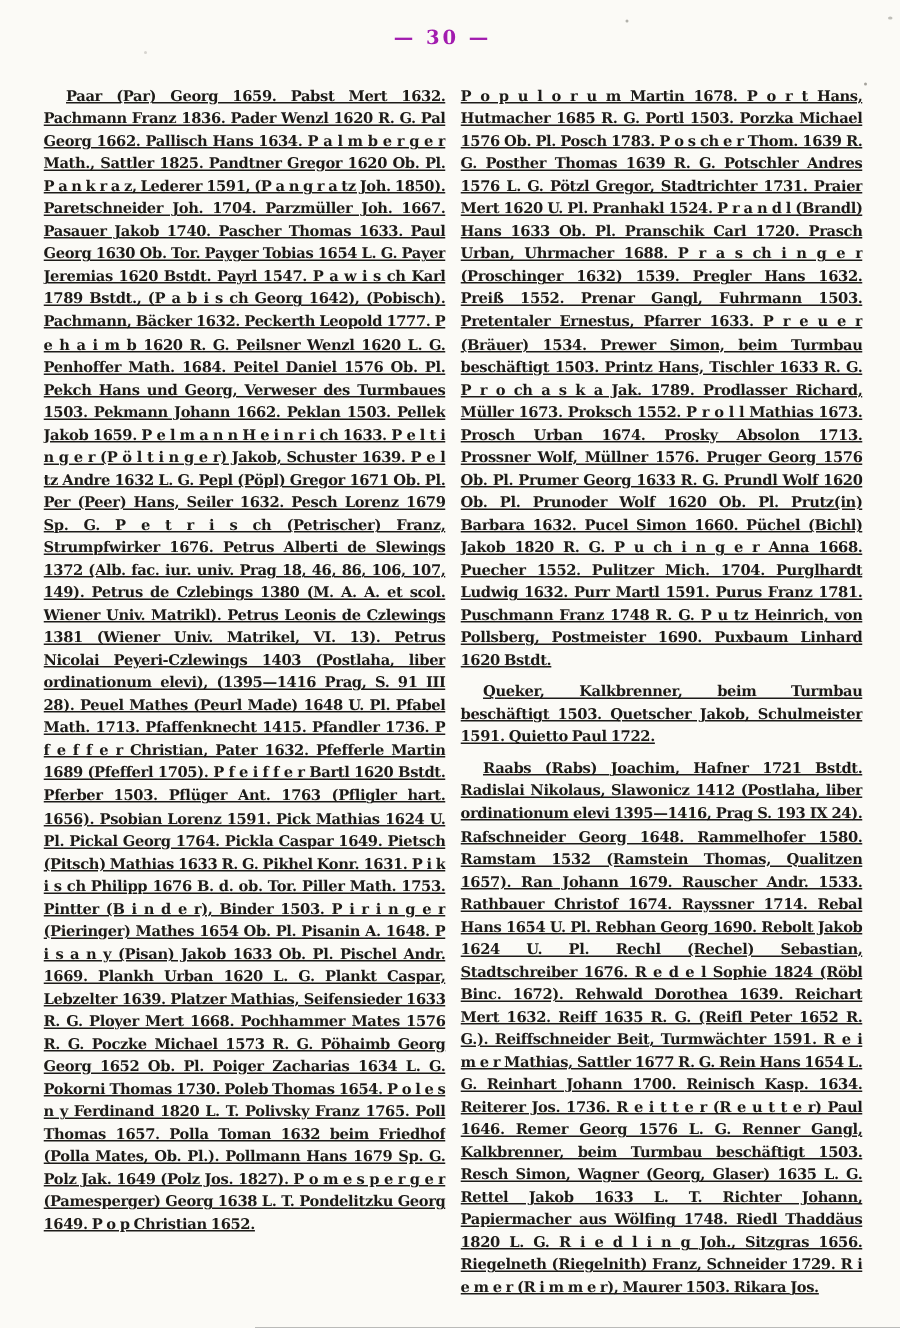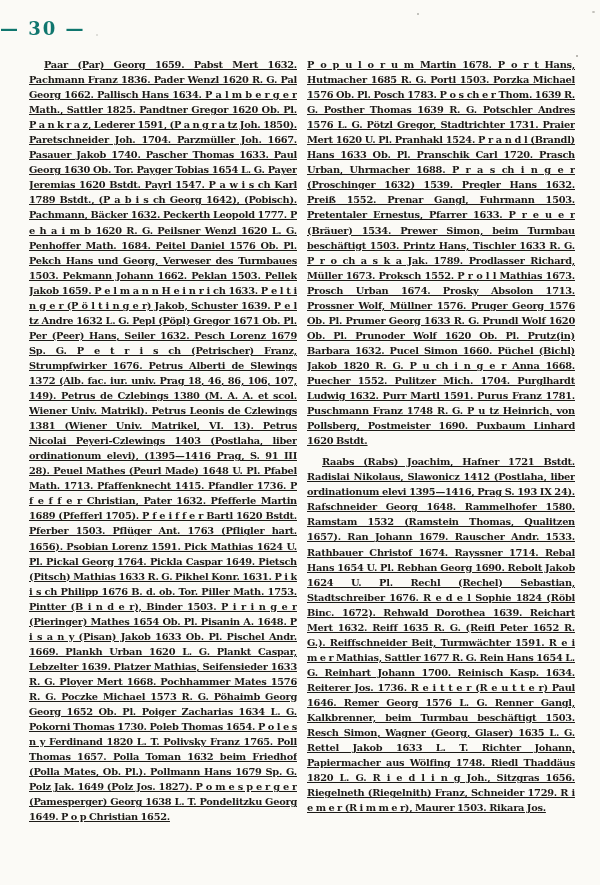--- a/index.html
+++ b/index.html
@@ -11,25 +11,25 @@
     background: #fbfaf6;
     overflow: hidden;
     font-family: "DejaVu Serif", serif;
     color: #1d1b18;
   }
   .page-number {
     position: absolute;
     top: 18px;
     left: 0;
     width: 590px;
-    text-align: left;
-    font-size: 18px;
+    text-align: center;
+    font-size: 13px;
     font-weight: 700;
     letter-spacing: 2px;
-    color: #0f766e;
+    color: #a21caf;
   }
   .text-body {
     position: absolute;
     left: 29px;
     top: 57px;
     width: 546px;
     height: 814px;
     display: flex;
     gap: 10px;
     overflow: hidden;
@@ -75,17 +75,18 @@
   <span class="speck s4"></span>
 
   <div class="text-body">
 
     <div class="col">
       <p class="para indent">Paar (Par) Georg 1659. Pabst Mert 1632. Pachmann Franz 1836. Pader Wenzl 1620 R. G. Pal Georg 1662. Pallisch Hans 1634. P a l m b e r g e r Math., Sattler 1825. Pandtner Gregor 1620 Ob. Pl. P a n k r a z, Lederer 1591, (P a n g r a tz Joh. 1850). Paretschneider Joh. 1704. Parzmüller Joh. 1667. Pasauer Jakob 1740. Pascher Thomas 1633. Paul Georg 1630 Ob. Tor. Payger Tobias 1654 L. G. Payer Jeremias 1620 Bstdt. Payrl 1547. P a w i s ch Karl 1789 Bstdt., (P a b i s ch Georg 1642), (Pobisch). Pachmann, Bäcker 1632. Peckerth Leopold 1777. P e h a i m b 1620 R. G. Peilsner Wenzl 1620 L. G. Penhoffer Math. 1684. Peitel Daniel 1576 Ob. Pl. Pekch Hans und Georg, Verweser des Turmbaues 1503. Pekmann Johann 1662. Peklan 1503. Pellek Jakob 1659. P e l m a n n H e i n r i ch 1633. P e l t i n g e r (P ö l t i n g e r) Jakob, Schuster 1639. P e l tz Andre 1632 L. G. Pepl (Pöpl) Gregor 1671 Ob. Pl. Per (Peer) Hans, Seiler 1632. Pesch Lorenz 1679 Sp. G. P e t r i s ch (Petrischer) Franz, Strumpfwirker 1676. Petrus Alberti de Slewings 1372 (Alb. fac. iur. univ. Prag 18, 46, 86, 106, 107, 149). Petrus de Czlebings 1380 (M. A. A. et scol. Wiener Univ. Matrikl). Petrus Leonis de Czlewings 1381 (Wiener Univ. Matrikel, VI. 13). Petrus Nicolai Peyeri-Czlewings 1403 (Postlaha, liber ordinationum elevi), (1395—1416 Prag, S. 91 III 28). Peuel Mathes (Peurl Made) 1648 U. Pl. Pfabel Math. 1713. Pfaffenknecht 1415. Pfandler 1736. P f e f f e r Christian, Pater 1632. Pfefferle Martin 1689 (Pfefferl 1705). P f e i f f e r Bartl 1620 Bstdt. Pferber 1503. Pflüger Ant. 1763 (Pfligler hart. 1656). Psobian Lorenz 1591. Pick Mathias 1624 U. Pl. Pickal Georg 1764. Pickla Caspar 1649. Pietsch (Pitsch) Mathias 1633 R. G. Pikhel Konr. 1631. P i k i s ch Philipp 1676 B. d. ob. Tor. Piller Math. 1753. Pintter (B i n d e r), Binder 1503. P i r i n g e r (Pieringer) Mathes 1654 Ob. Pl. Pisanin A. 1648. P i s a n y (Pisan) Jakob 1633 Ob. Pl. Pischel Andr. 1669. Plankh Urban 1620 L. G. Plankt Caspar, Lebzelter 1639. Platzer Mathias, Seifensieder 1633 R. G. Ployer Mert 1668. Pochhammer Mates 1576 R. G. Poczke Michael 1573 R. G. Pöhaimb Georg Georg 1652 Ob. Pl. Poiger Zacharias 1634 L. G. Pokorni Thomas 1730. Poleb Thomas 1654. P o l e s n y Ferdinand 1820 L. T. Polivsky Franz 1765. Poll Thomas 1657. Polla Toman 1632 beim Friedhof (Polla Mates, Ob. Pl.). Pollmann Hans 1679 Sp. G. Polz Jak. 1649 (Polz Jos. 1827). P o m e s p e r g e r (Pamesperger) Georg 1638 L. T. Pondelitzku Georg 1649. P o p Christian 1652.</p>
     </div>
 
     <div class="col">
       <p class="para">P o p u l o r u m Martin 1678. P o r t Hans, Hutmacher 1685 R. G. Portl 1503. Porzka Michael 1576 Ob. Pl. Posch 1783. P o s ch e r Thom. 1639 R. G. Posther Thomas 1639 R. G. Potschler Andres 1576 L. G. Pötzl Gregor, Stadtrichter 1731. Praier Mert 1620 U. Pl. Pranhakl 1524. P r a n d l (Brandl) Hans 1633 Ob. Pl. Pranschik Carl 1720. Prasch Urban, Uhrmacher 1688. P r a s ch i n g e r (Proschinger 1632) 1539. Pregler Hans 1632. Preiß 1552. Prenar Gangl, Fuhrmann 1503. Pretentaler Ernestus, Pfarrer 1633. P r e u e r (Bräuer) 1534. Prewer Simon, beim Turmbau beschäftigt 1503. Printz Hans, Tischler 1633 R. G. P r o ch a s k a Jak. 1789. Prodlasser Richard, Müller 1673. Proksch 1552. P r o l l Mathias 1673. Prosch Urban 1674. Prosky Absolon 1713. Prossner Wolf, Müllner 1576. Pruger Georg 1576 Ob. Pl. Prumer Georg 1633 R. G. Prundl Wolf 1620 Ob. Pl. Prunoder Wolf 1620 Ob. Pl. Prutz(in) Barbara 1632. Pucel Simon 1660. Püchel (Bichl) Jakob 1820 R. G. P u ch i n g e r Anna 1668. Puecher 1552. Pulitzer Mich. 1704. Purglhardt Ludwig 1632. Purr Martl 1591. Purus Franz 1781. Puschmann Franz 1748 R. G. P u tz Heinrich, von Pollsberg, Postmeister 1690. Puxbaum Linhard 1620 Bstdt.</p>
+      <p class="para indent">Queker, Kalkbrenner, beim Turmbau beschäftigt 1503. Quetscher Jakob, Schulmeister 1591. Quietto Paul 1722.</p>
       <p class="para indent">Raabs (Rabs) Joachim, Hafner 1721 Bstdt. Radislai Nikolaus, Slawonicz 1412 (Postlaha, liber ordinationum elevi 1395—1416, Prag S. 193 IX 24). Rafschneider Georg 1648. Rammelhofer 1580. Ramstam 1532 (Ramstein Thomas, Qualitzen 1657). Ran Johann 1679. Rauscher Andr. 1533. Rathbauer Christof 1674. Rayssner 1714. Rebal Hans 1654 U. Pl. Rebhan Georg 1690. Rebolt Jakob 1624 U. Pl. Rechl (Rechel) Sebastian, Stadtschreiber 1676. R e d e l Sophie 1824 (Röbl Binc. 1672). Rehwald Dorothea 1639. Reichart Mert 1632. Reiff 1635 R. G. (Reifl Peter 1652 R. G.). Reiffschneider Beit, Turmwächter 1591. R e i m e r Mathias, Sattler 1677 R. G. Rein Hans 1654 L. G. Reinhart Johann 1700. Reinisch Kasp. 1634. Reiterer Jos. 1736. R e i t t e r (R e u t t e r) Paul 1646. Remer Georg 1576 L. G. Renner Gangl, Kalkbrenner, beim Turmbau beschäftigt 1503. Resch Simon, Wagner (Georg, Glaser) 1635 L. G. Rettel Jakob 1633 L. T. Richter Johann, Papiermacher aus Wölfing 1748. Riedl Thaddäus 1820 L. G. R i e d l i n g Joh., Sitzgras 1656. Riegelneth (Riegelnith) Franz, Schneider 1729. R i e m e r (R i m m e r), Maurer 1503. Rikara Jos.</p>
     </div>
 
   </div>
 </div>
 
 </body></html>

